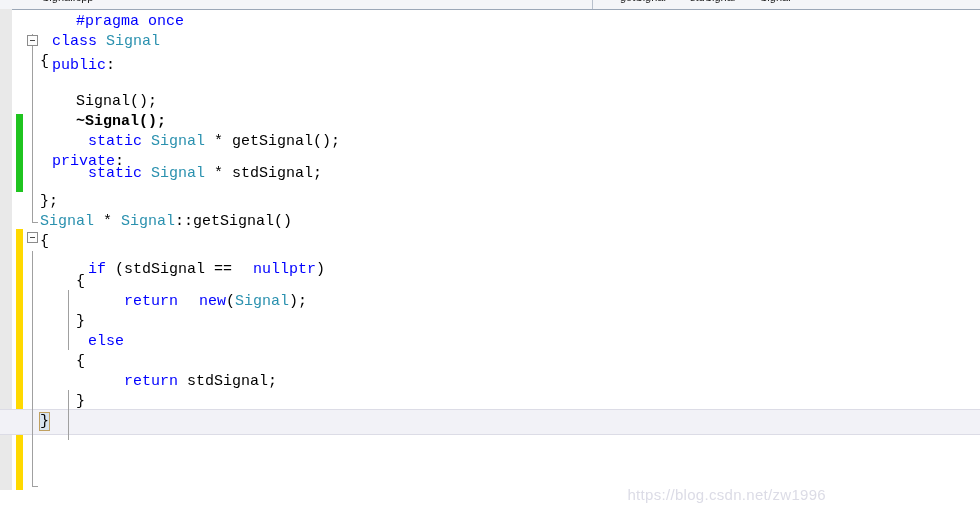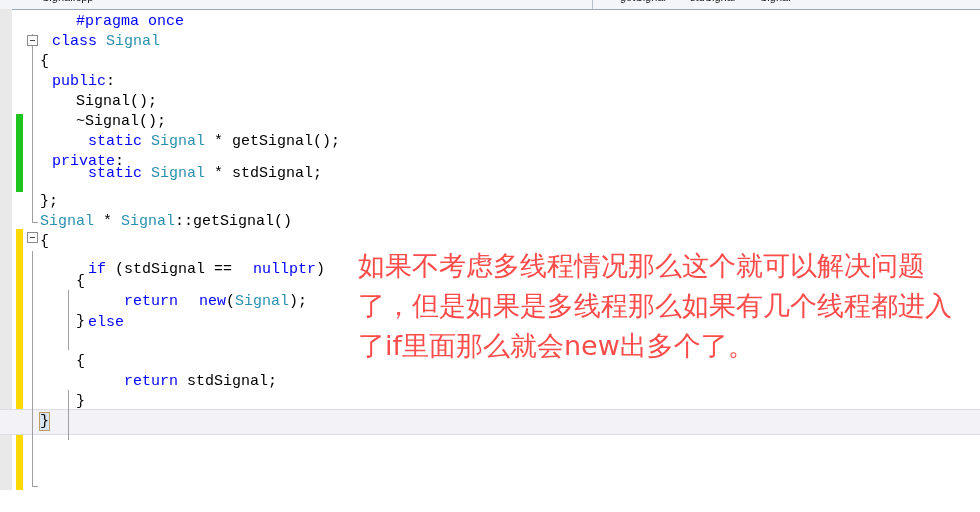--- a/index.html
+++ b/index.html
@@ -179,36 +179,36 @@
   <div class="scope-line" style="left:68px; top:290px; height:60px;"></div>
   <div class="scope-line" style="left:68px; top:390px; height:50px;"></div>
 
   <div class="collapse-box" style="left:27px; top:35px;"></div>
   <div class="collapse-box" style="left:27px; top:232px;"></div>
 
   <div id="code-lines">
       <div class="code-line" style="top: 12px; left: 76px;"><span class="pp">#pragma once</span></div>
       <div class="code-line" style="top: 32px; left: 40px;"><span class="kw">class </span><span class="type">Signal</span></div>
       <div class="code-line" style="top: 52px; left: 40px;"><span class="plain">{</span></div>
-      <div class="code-line" style="top: 72px; left: 40px;"><span class="kw">public</span><span class="plain">:</span></div>
+      <div class="code-line" style="top: 56px; left: 40px;"><span class="kw">public</span><span class="plain">:</span></div>
       <div class="code-line" style="top: 92px; left: 76px;"><span class="plain">Signal();</span></div>
-      <div class="code-line" style="top: 112px; left: 76px;"><span class="plain">~Signal();</span></div>
+      <div class="code-line" style="top: 112px; left: 76px; font-weight: bold;"><span class="plain">~Signal();</span></div>
       <div class="code-line" style="top: 132px; left: 76px;"><span class="kw">static </span><span class="type">Signal</span><span class="plain"> * getSignal();</span></div>
       <div class="code-line" style="top: 152px; left: 40px;"><span class="kw">private</span><span class="plain">:</span></div>
       <div class="code-line" style="top: 164px; left: 76px;"><span class="kw">static </span><span class="type">Signal</span><span class="plain"> * stdSignal;</span></div>
       <div class="code-line" style="top: 192px; left: 40px;"><span class="plain">};</span></div>
       <div class="code-line" style="top: 212px; left: 40px;"><span class="type">Signal</span><span class="plain"> * </span><span class="type">Signal</span><span class="plain">::getSignal()</span></div>
       <div class="code-line" style="top: 232px; left: 40px;"><span class="plain">{</span></div>
       <div class="code-line" style="top: 260px; left: 76px;"><span class="kw">if</span><span class="plain"> (stdSignal == </span><span class="kw">nullptr</span><span class="plain">)</span></div>
       <div class="code-line" style="top: 272px; left: 76px;"><span class="plain">{</span></div>
       <div class="code-line" style="top: 292px; left: 112px; text-align: right;"><span class="kw">return </span><span class="kw">new</span><span class="plain">(</span><span class="type">Signal</span><span class="plain">);</span></div>
       <div class="code-line" style="top: 312px; left: 76px;"><span class="plain">}</span></div>
-      <div class="code-line" style="top: 313px; left: 76px;"><span class="kw">else</span></div>
+      <div class="code-line" style="top: 332px; left: 76px;"><span class="kw">else</span></div>
       <div class="code-line" style="top: 352px; left: 76px;"><span class="plain">{</span></div>
       <div class="code-line" style="top: 372px; left: 112px;"><span class="kw">return </span><span class="plain">stdSignal;</span></div>
       <div class="code-line" style="top: 392px; left: 76px;"><span class="plain">}</span></div>
       <div class="code-line" style="top: 412px; left: 40px;"><span class="brace-match">}</span></div>
     </div>
 
-  <div class="annotation">如果不考虑多线程情况那么这个就可以解决问题了，但是如果是多线程那么如果有几个线程都进入了if里面那么就会new出多个了。</div>
-
+
+  <div class="watermark">https://blog.csdn.net/zw1996</div>
 
 </div>
 
 </body></html>

